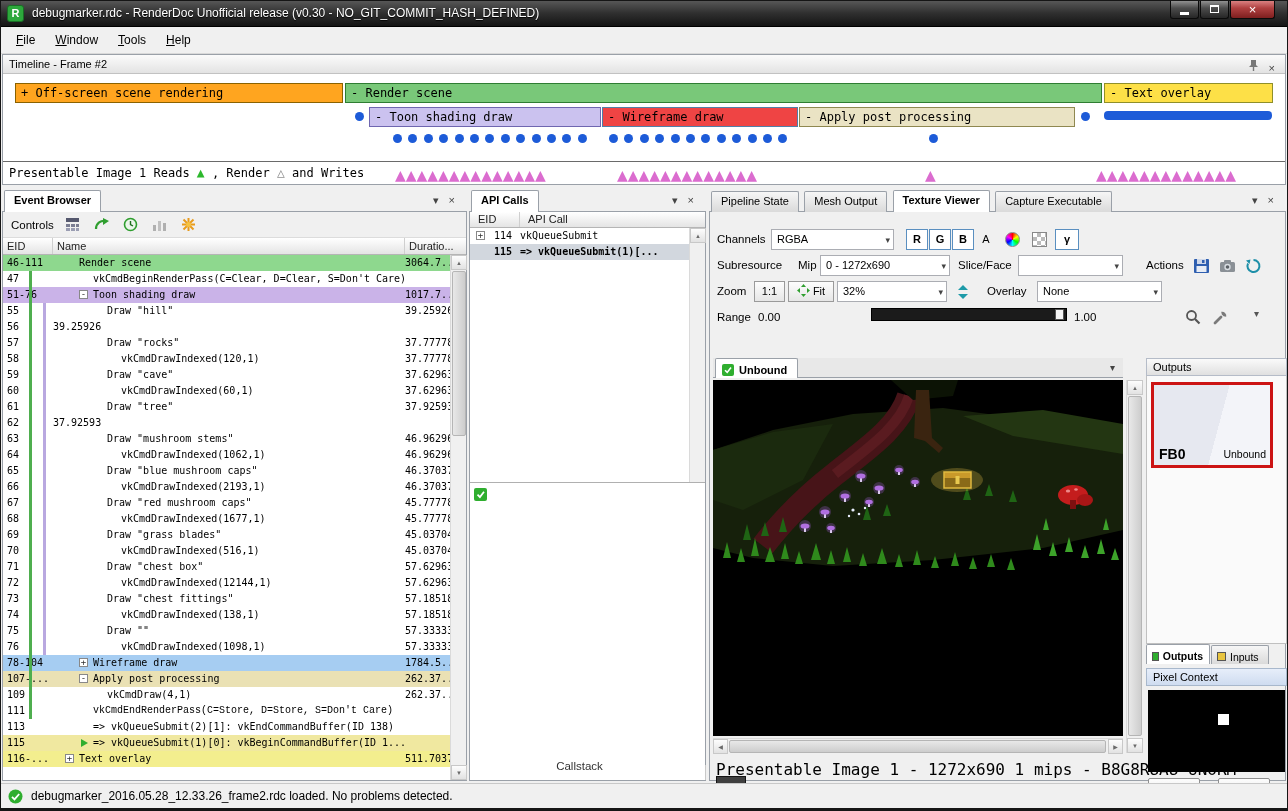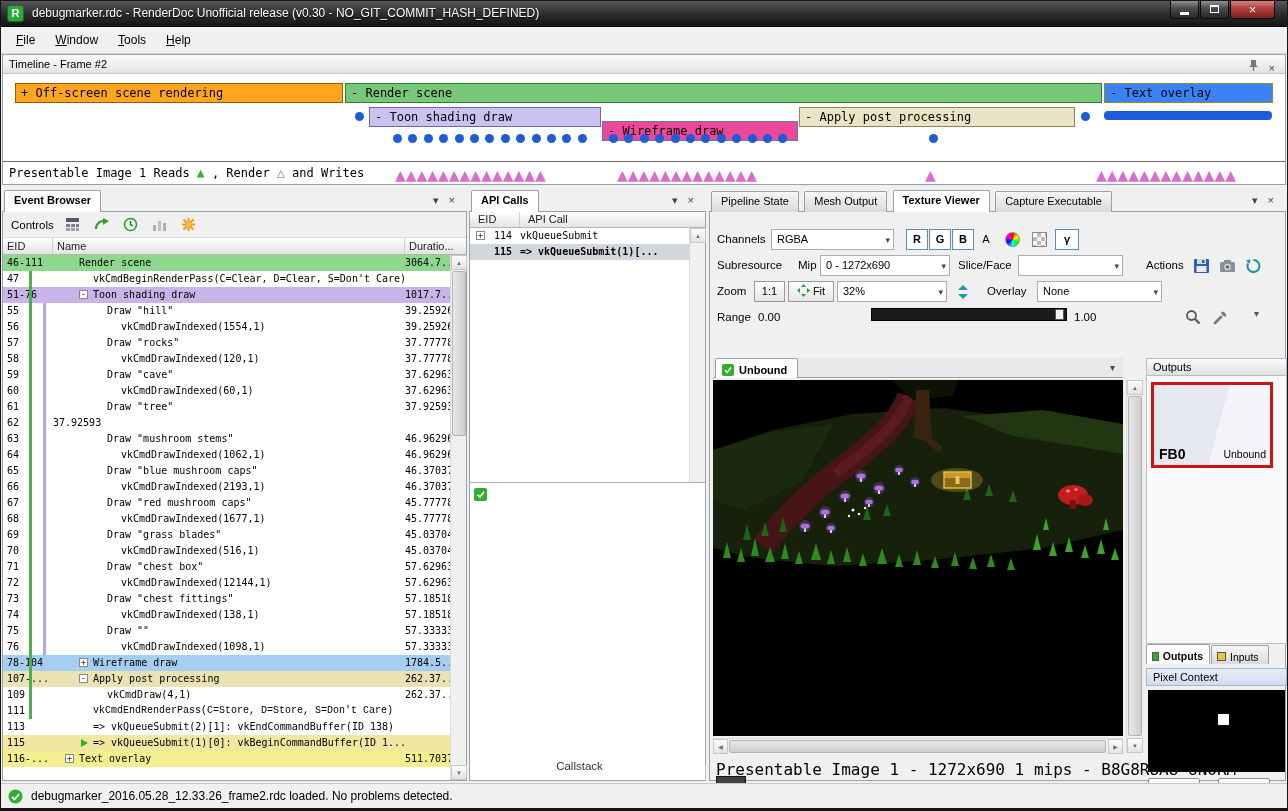--- a/index.html
+++ b/index.html
@@ -140,23 +140,23 @@
       <svg width="11" height="13">
           <path d="M3 1 h5 v5 l2 2 H1 l2-2 z" fill="#777"></path>
           <line x1="5.5" y1="8" x2="5.5" y2="12" stroke="#777" stroke-width="1.4"></line>
         </svg>
       <span>×</span>
     </div>
   </div>
   <div id="tl-body">
     <div class="tl-bar" style="left:12px;top:9px;width:328px;background:#ffa51f;border-color:#8a6200">+ Off-screen scene rendering</div>
     <div class="tl-bar" style="left:342px;top:9px;width:757px;background:#79c879;border-color:#2e7d32">- Render scene</div>
-    <div class="tl-bar" style="left:1101px;top:9px;width:169px;background:#3b82f6;border-color:#8f8f2a">- Text overlay</div>
+    <div class="tl-bar" style="left:1101px;top:9px;width:169px;background:#fde047;border-color:#8f8f2a">- Text overlay</div>
     <div class="tl-bar" style="left:366px;top:33px;width:232px;background:#cbc2ef;border-color:#6f66b0">- Toon shading draw</div>
-    <div class="tl-bar" style="left:599px;top:47px;width:196px;background:#ec4899;border-color:#507fa8">- Wireframe draw</div>
+    <div class="tl-bar" style="left:599px;top:33px;width:196px;background:#ef4444;border-color:#507fa8">- Wireframe draw</div>
     <div class="tl-bar" style="left:796px;top:33px;width:276px;background:#eae3c4;border-color:#8f8850">- Apply post processing</div>
     <div id="tl-bluebar"></div>
     <div id="tl-row2-dots">
         <div class="tl-dot" style="left: 352px; top: 38px;"></div>
         <div class="tl-dot" style="left: 1078px; top: 38px;"></div>
       </div>
     <div id="tl-row3-dots">
         <div class="tl-dot" style="left: 390px; top: 60px;"></div>
         <div class="tl-dot" style="left: 405.4px; top: 60px;"></div>
         <div class="tl-dot" style="left: 420.8px; top: 60px;"></div>
@@ -276,21 +276,20 @@
           <div class="ev-name" style="padding-left: 40px;"><span class="expander" style="left: 26px;">-</span><span>Toon shading draw</span></div>
           <div class="ev-dur">1017.7...</div>
         </div>
         <div class="ev-row">
           <div class="ev-eid">55</div>
           <div class="ev-name" style="padding-left: 54px;"><span>Draw "hill"</span></div>
           <div class="ev-dur">39.25926</div>
         </div>
         <div class="ev-row">
           <div class="ev-eid">56</div>
-          <div class="ev-name" style="padding-left: 68px;"><span>vkCmdDrawIndexed(1554,1)</span></div>
           <div class="ev-dur">39.25926</div>
         </div>
         <div class="ev-row">
           <div class="ev-eid">57</div>
           <div class="ev-name" style="padding-left: 54px;"><span>Draw "rocks"</span></div>
           <div class="ev-dur">37.77778</div>
         </div>
         <div class="ev-row">
           <div class="ev-eid">58</div>
           <div class="ev-name" style="padding-left: 68px;"><span>vkCmdDrawIndexed(120,1)</span></div>

